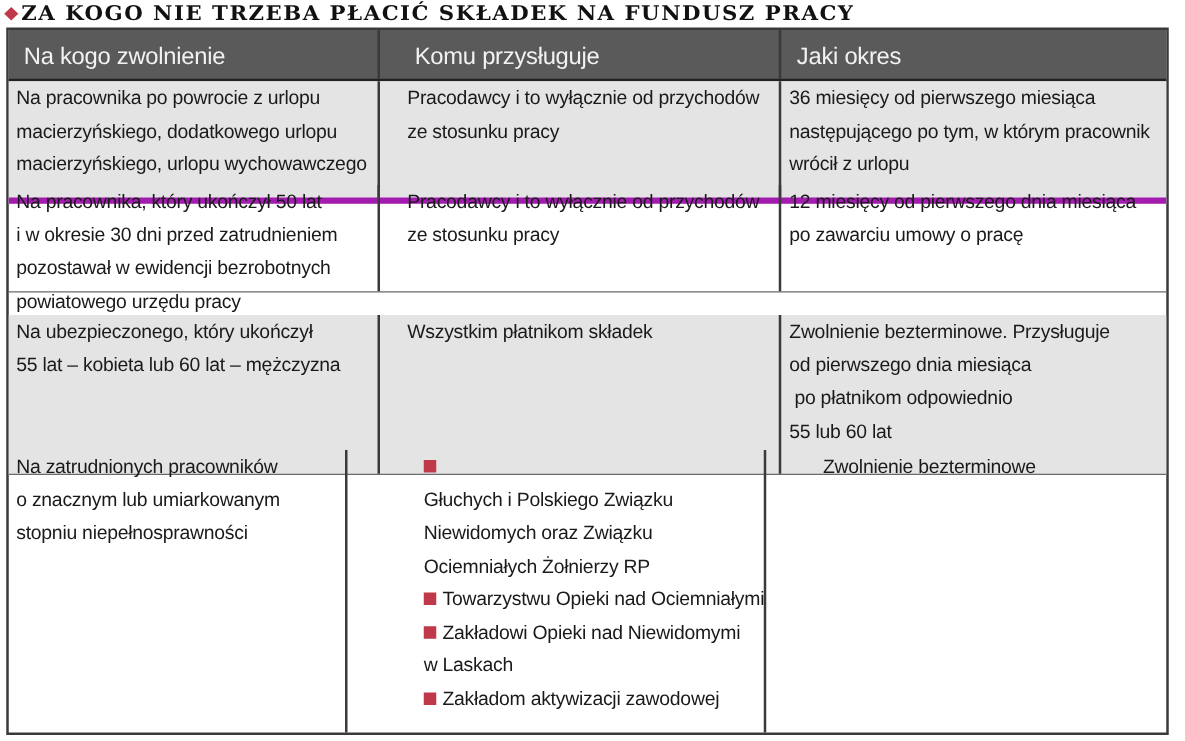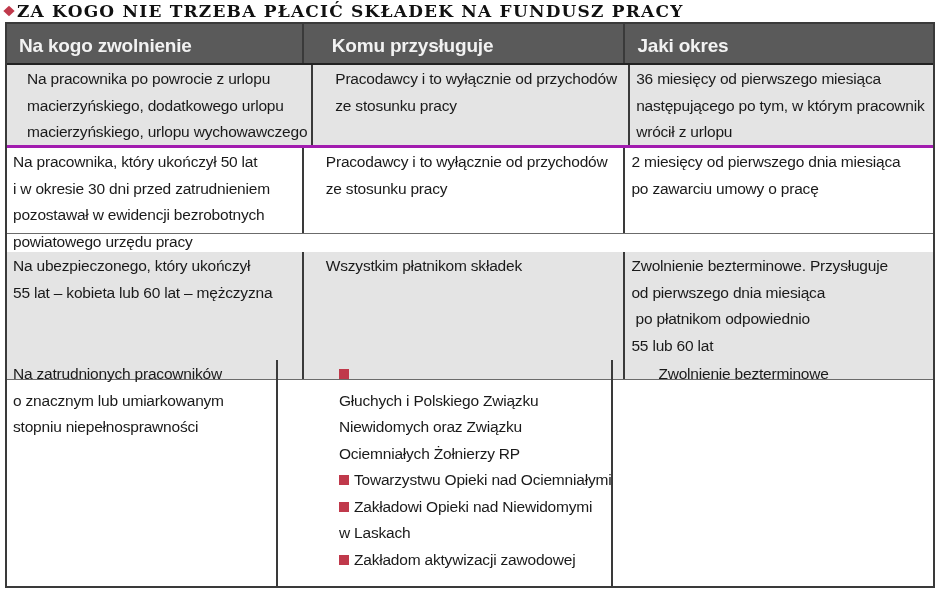--- a/index.html
+++ b/index.html
@@ -7,27 +7,27 @@
          font-family: "Liberation Sans", "DejaVu Sans", sans-serif; color: #1a1a1a; }
   .title { position: absolute; left: 4px; top: 1px; height: 20px; display: flex; align-items: center;
            font-family: "DejaVu Serif", "Liberation Serif", serif; font-weight: bold; font-size: 17px;
            letter-spacing: 1.2px; color: #111; white-space: nowrap; transform: scaleY(0.95); }
   .title .bullet { display: inline-block; width: 8px; height: 8px; background: #c0394b;
                    transform: rotate(45deg); margin-right: 4px; margin-left: 1px; }
   .table { position: absolute; left: 5px; top: 22px; width: 930px; height: 566px;
            border: 2px solid #3a3a3a; box-sizing: border-box; background: #fff; }
   .row { position: absolute; left: 0; width: 926px; display: flex; box-sizing: border-box; }
   .hdr { top: 0; height: 41px; background: #5a5a5a; border-bottom: 2px solid #222; }
-  .hdr .cell { color: #f2f2f2; font-size: 19px; padding: 9px 0 0 12px; font-weight: bold; }
+  .hdr .cell { color: #f2f2f2; font-size: 19px; padding: 9px 0 0 12px; }
   .cell { box-sizing: border-box; height: 100%; border-right: 2px solid #3a3a3a;
           font-size: 15.5px; line-height: 26.5px; padding: 1px 0 0 6px; letter-spacing: -0.2px; }
   .cell:last-child { border-right: none; }
   .c1 { width: 302px; } .c2 { width: 311px; margin-left: 16px; } .c3 { width: 313px; }
   .grey { background: #e4e4e4; }
-  .r1 { top: 41px; height: 83px; border-bottom: 3px solid #a21caf; padding-left: 14px; }
+  .r1 { top: 41px; height: 98px; border-bottom: 5px solid #a21caf; }
   .r2 { top: 124px; height: 86px; border-bottom: 1px solid #6b6b6b; align-items: center; }
   .r3 { top: 228px; height: 128px; border-bottom: 1px solid #6b6b6b; }
   .r4 { top: 336px; height: 226px; gap: 39px; }
   .line { display: block; white-space: nowrap; }
   .sq { display: inline-block; width: 10px; height: 10px; background: #c0394b;
         margin-right: 5px; vertical-align: 0px; }
 </style>
 </head>
 <body>
 
@@ -65,21 +65,21 @@
       <span class="line">Na pracownika, który  ukończył 50 lat</span>
       <span class="line">i w okresie 30 dni przed zatrudnieniem</span>
       <span class="line">pozostawał w ewidencji bezrobotnych</span>
       <span class="line">powiatowego urzędu pracy</span>
     </div>
     <div class="cell c2">
       <span class="line">Pracodawcy i to wyłącznie od przychodów</span>
       <span class="line">ze stosunku pracy</span>
     </div>
     <div class="cell c3">
-      <span class="line">2 miesięcy od pierwszego dnia miesiąca</span>
+      <span class="line">12 miesięcy od pierwszego dnia miesiąca</span>
       <span class="line">po zawarciu umowy o pracę</span>
     </div>
   </div>
 
   <div class="row r3 grey">
     <div class="cell c1">
       <span class="line">Na ubezpieczonego, który ukończył</span>
       <span class="line">55 lat – kobieta lub 60 lat – mężczyzna</span>
     </div>
     <div class="cell c2">

